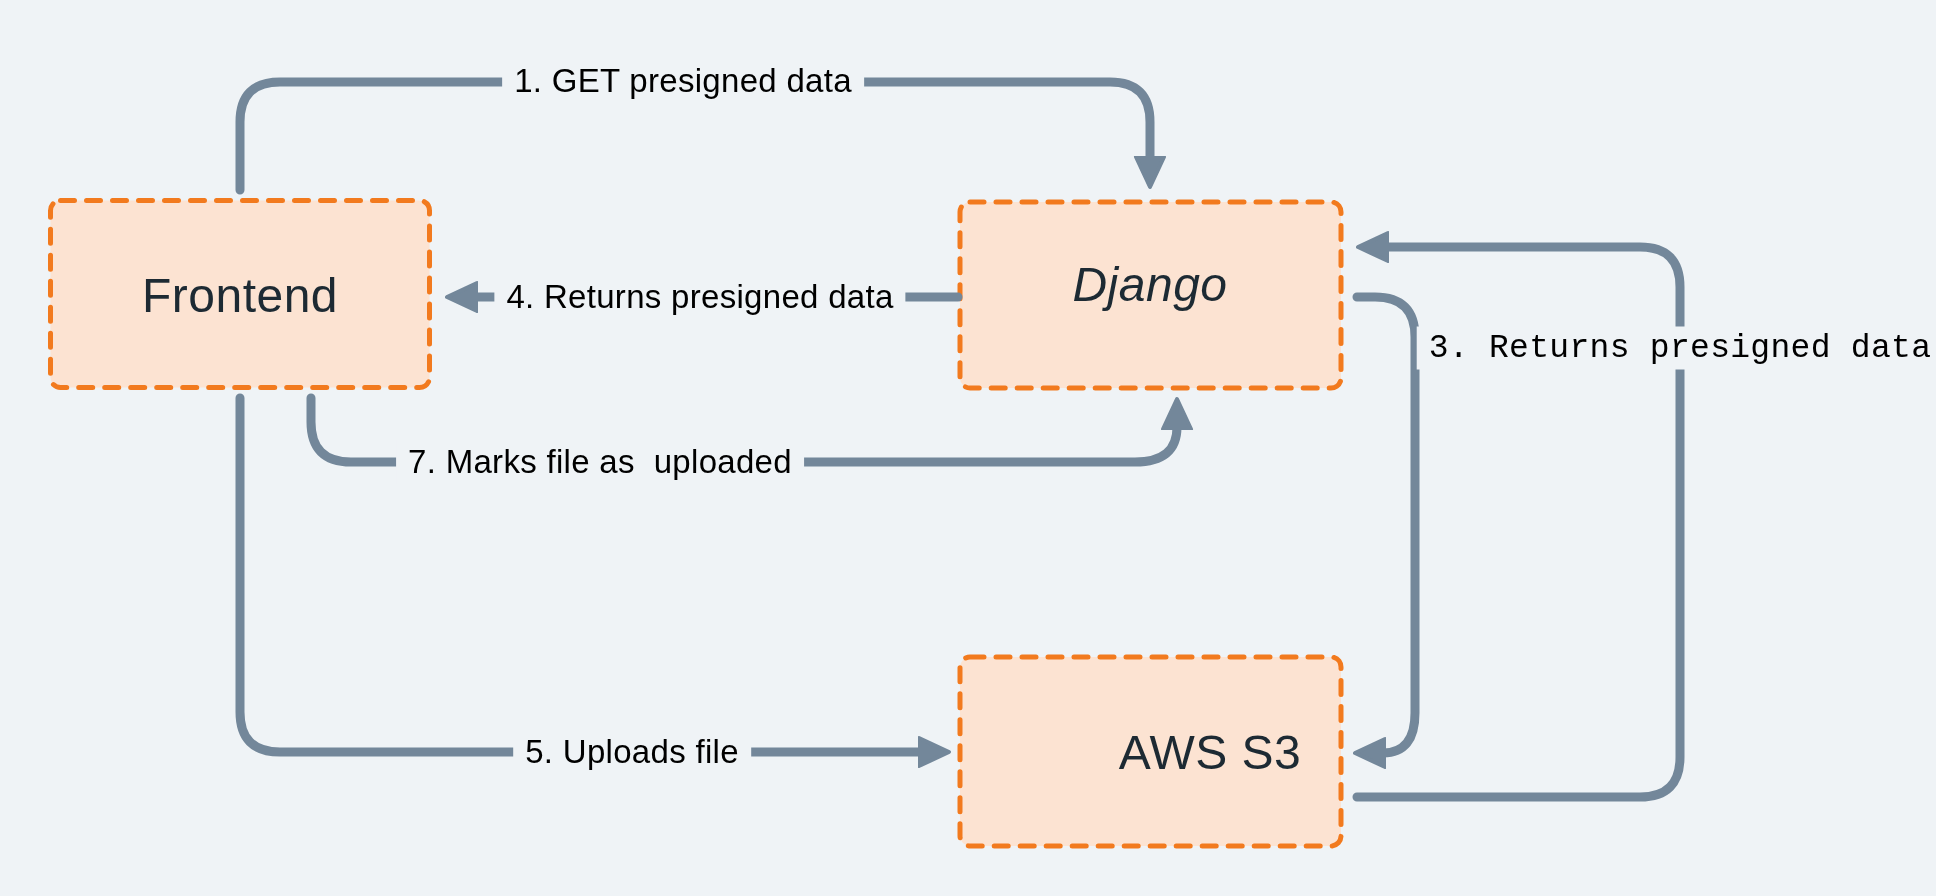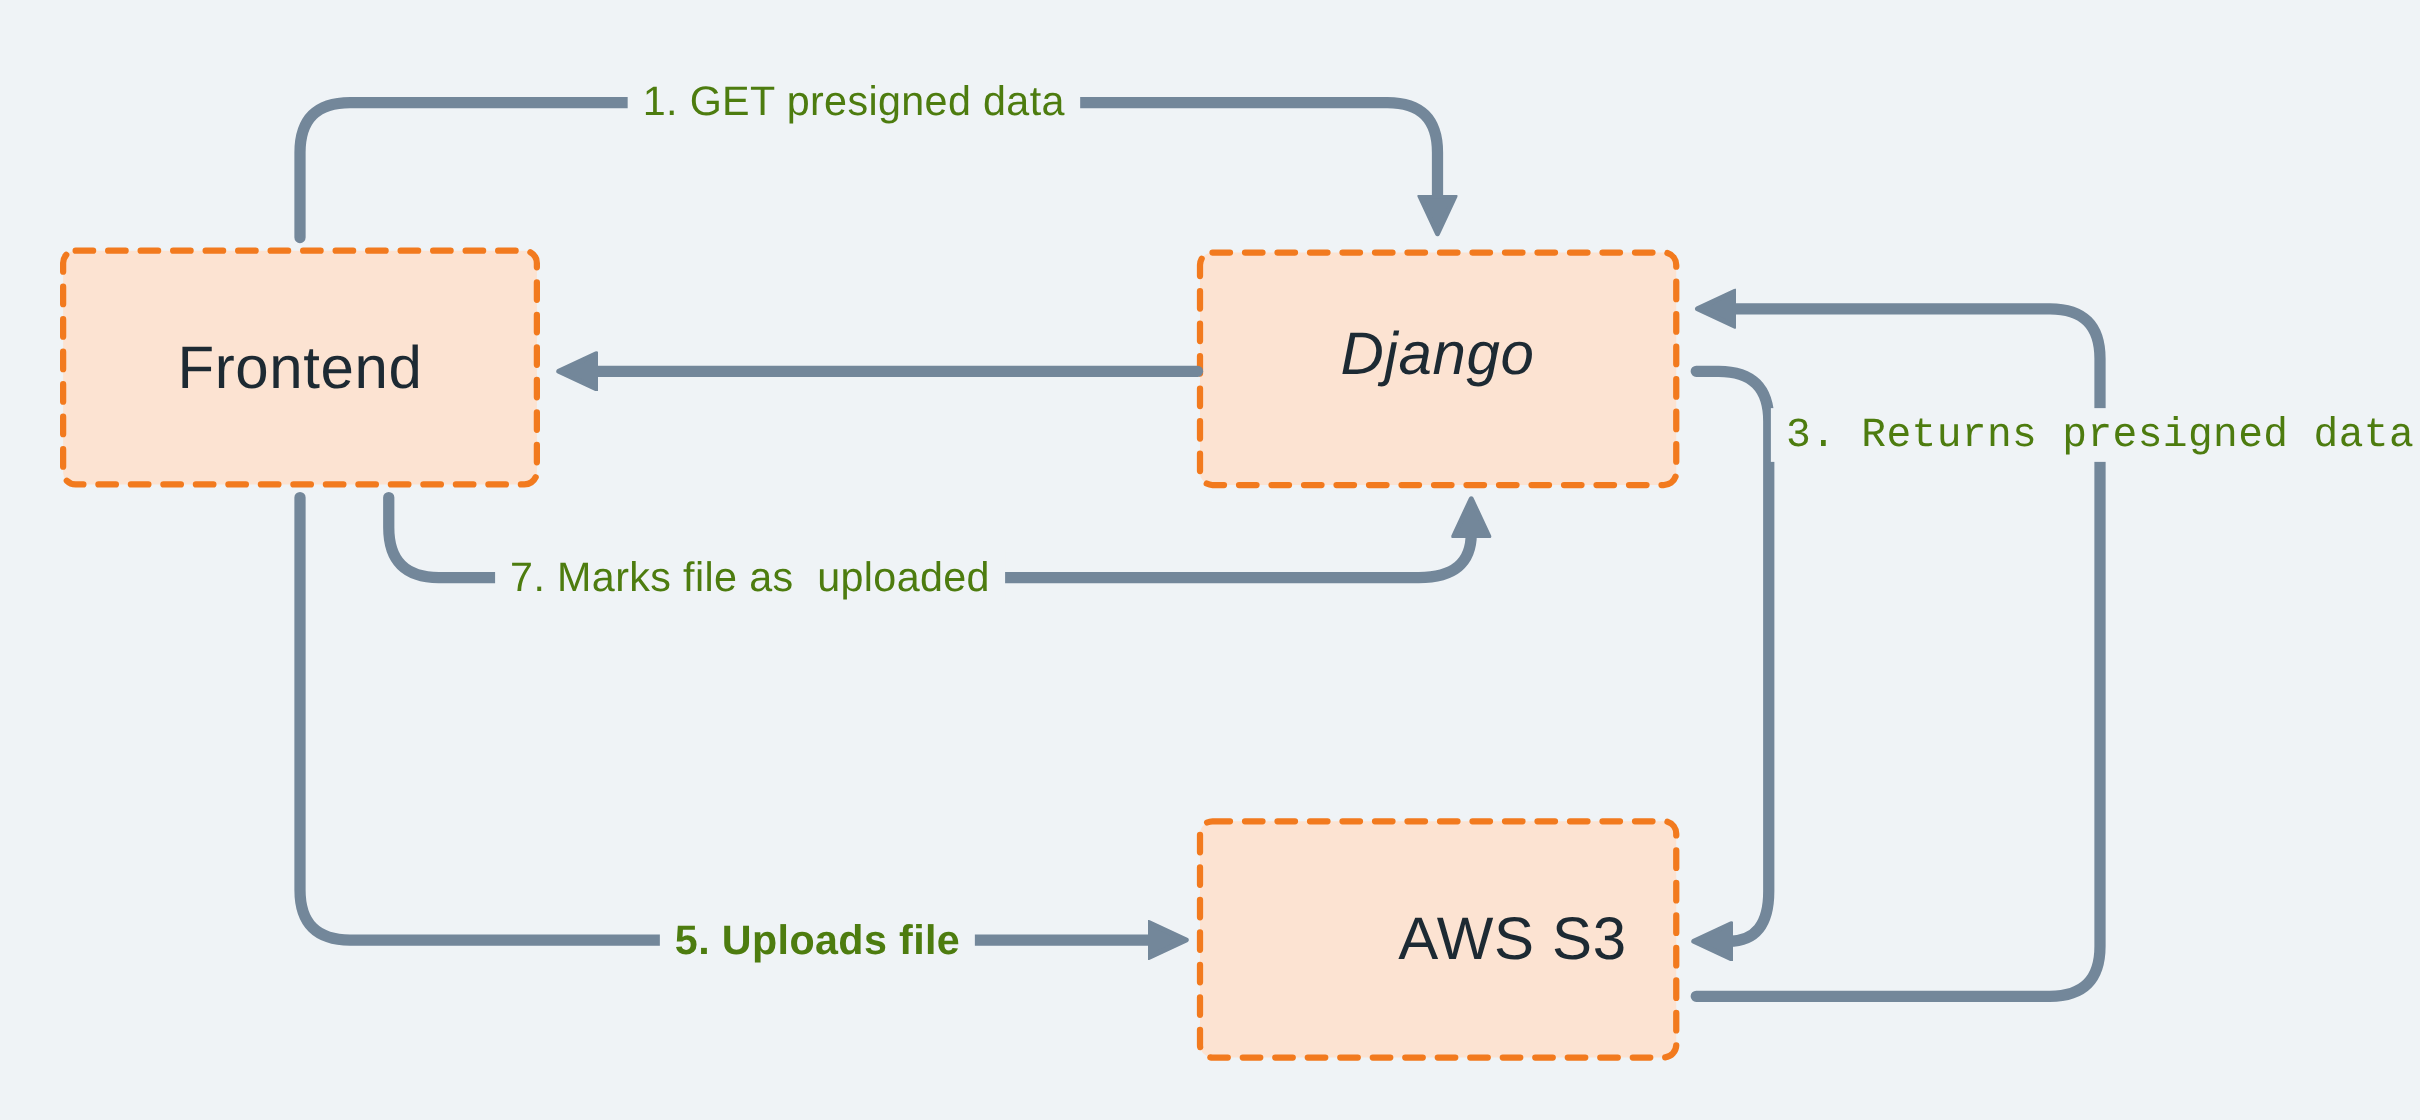--- a/index.html
+++ b/index.html
@@ -25,21 +25,21 @@
     transform: translate(-50%, -50%);
     font-size: 48px;
     color: #1d2a33;
     white-space: pre;
     letter-spacing: 0.5px;
   }
   .flow-label {
     position: absolute;
     transform: translate(-50%, -50%);
     font-size: 33px;
-    color: #4d7c0f;
+    color: #000000;
     background: #eff3f6;
     padding: 3px 12px;
     white-space: pre;
     letter-spacing: 0.3px;
   }
 </style>
 </head>
 <body>
 
 <div class="canvas">
@@ -62,16 +62,17 @@
     <path d="M240,398 V712 Q240,752 280,752 H921" fill="none" stroke="#73879a" stroke-width="9" stroke-linecap="round" marker-end="url(#ah)"></path>
     <path d="M311,398 V422 Q311,462 351,462 H1135 Q1177,462 1177,427" fill="none" stroke="#73879a" stroke-width="9" stroke-linecap="round" marker-end="url(#ah)"></path>
   </svg>
 
   <div class="node-label" style="left:240px; top:295px;">Frontend</div>
   <div class="node-label" style="left:1150px; top:284px;font-style:italic;">Django</div>
   <div class="node-label" style="left:1210px; top:752px;">AWS S3</div>
 
   <div class="flow-label" style="left:683px; top:81px;">1. GET presigned data</div>
   <div class="flow-label" style="left:1680px; top:348px;font-family:Liberation Mono, monospace;">3. Returns presigned data</div>
-  <div class="flow-label" style="left:654px; top:752px;font-weight:bold;">5. Uploads file</div>
+  <div class="flow-label" style="left:700px; top:297px;">4. Returns presigned data</div>
+  <div class="flow-label" style="left:632px; top:752px;">5. Uploads file</div>
   <div class="flow-label" style="left:600px; top:462px;">7. Marks file as  uploaded</div>
 
 </div>
 
 </body></html>

